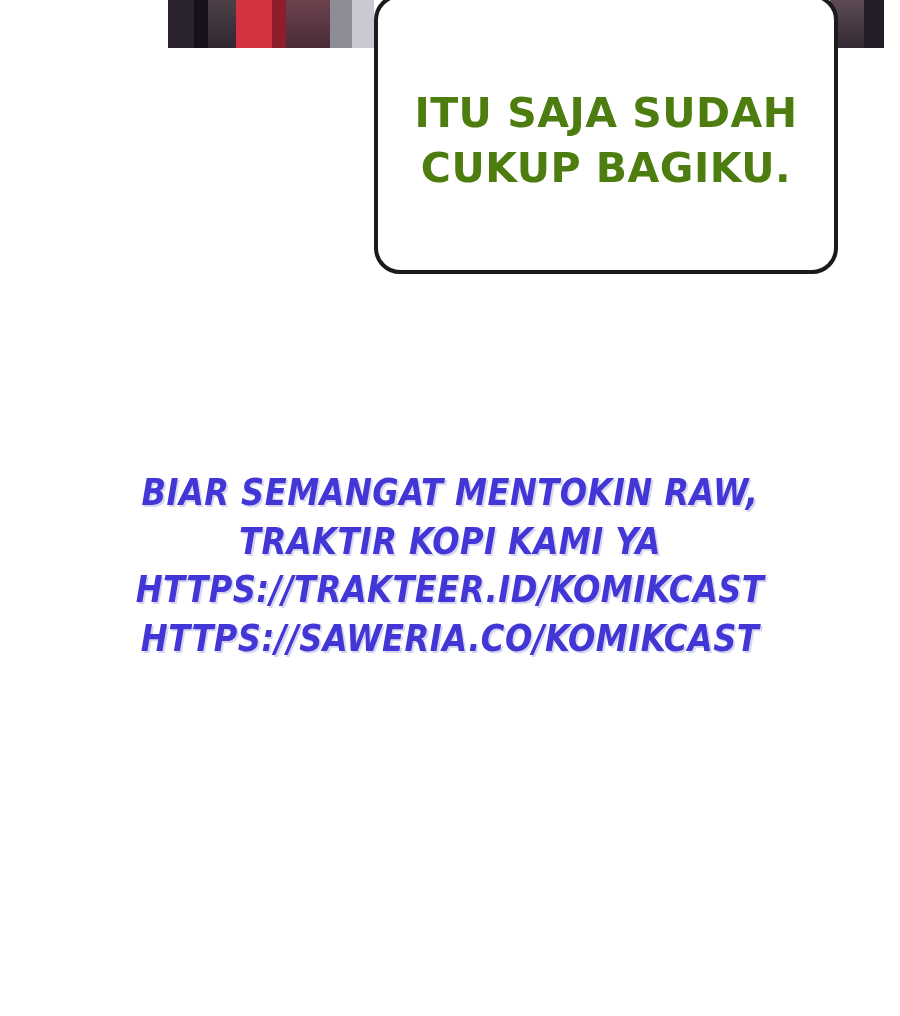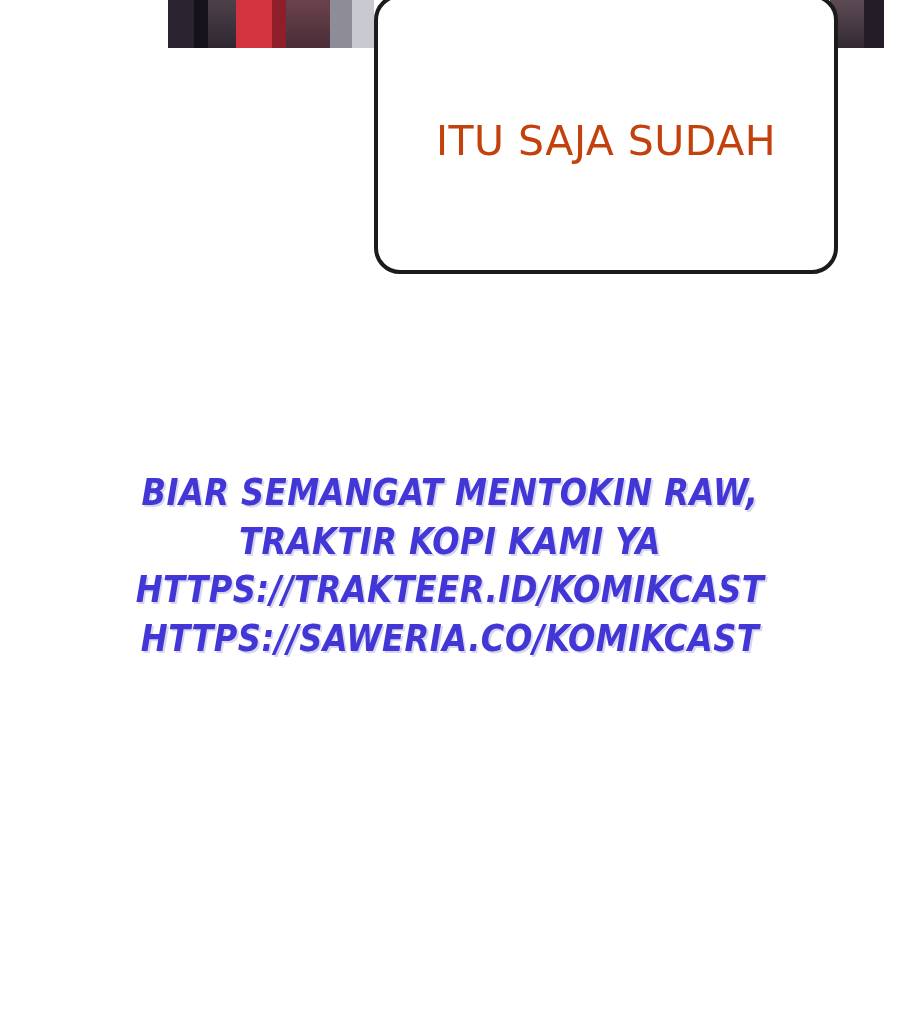--- a/index.html
+++ b/index.html
@@ -69,23 +69,23 @@
     background: #ffffff;
     border: 4px solid #1b1b1b;
     border-radius: 26px;
     box-sizing: border-box;
     display: flex;
     align-items: center;
     justify-content: center;
   }
   .bubble-text {
     text-align: center;
-    color: #c2410c;
+    color: #4d7c0f;
     font-family: "DejaVu Sans", sans-serif;
-    font-weight: 400;
+    font-weight: 700;
     font-size: 41px;
     line-height: 1.33;
     letter-spacing: 0.5px;
     padding: 0 18px;
     margin-top: 14px;
   }
   .bubble-text .line { display: block; white-space: nowrap; }
 
   
   .credit {
@@ -124,20 +124,21 @@
   <div class="art-block art-white-mid"></div>
   <div class="art-block art-dark-3"></div>
   <div class="art-shade-c"></div>
   <div class="art-block art-dark-4"></div>
   <div class="art-block art-white-right"></div>
 </div>
 
 <div class="bubble">
   <div class="bubble-text">
     <span class="line">ITU SAJA SUDAH</span>
+    <span class="line">CUKUP BAGIKU.</span>
   </div>
 </div>
 
 <div class="credit">
   <span class="line">BIAR SEMANGAT MENTOKIN RAW,</span>
   <span class="line">TRAKTIR KOPI KAMI YA</span>
   <span class="line">HTTPS://TRAKTEER.ID/KOMIKCAST</span>
   <span class="line">HTTPS://SAWERIA.CO/KOMIKCAST</span>
 </div>
 

